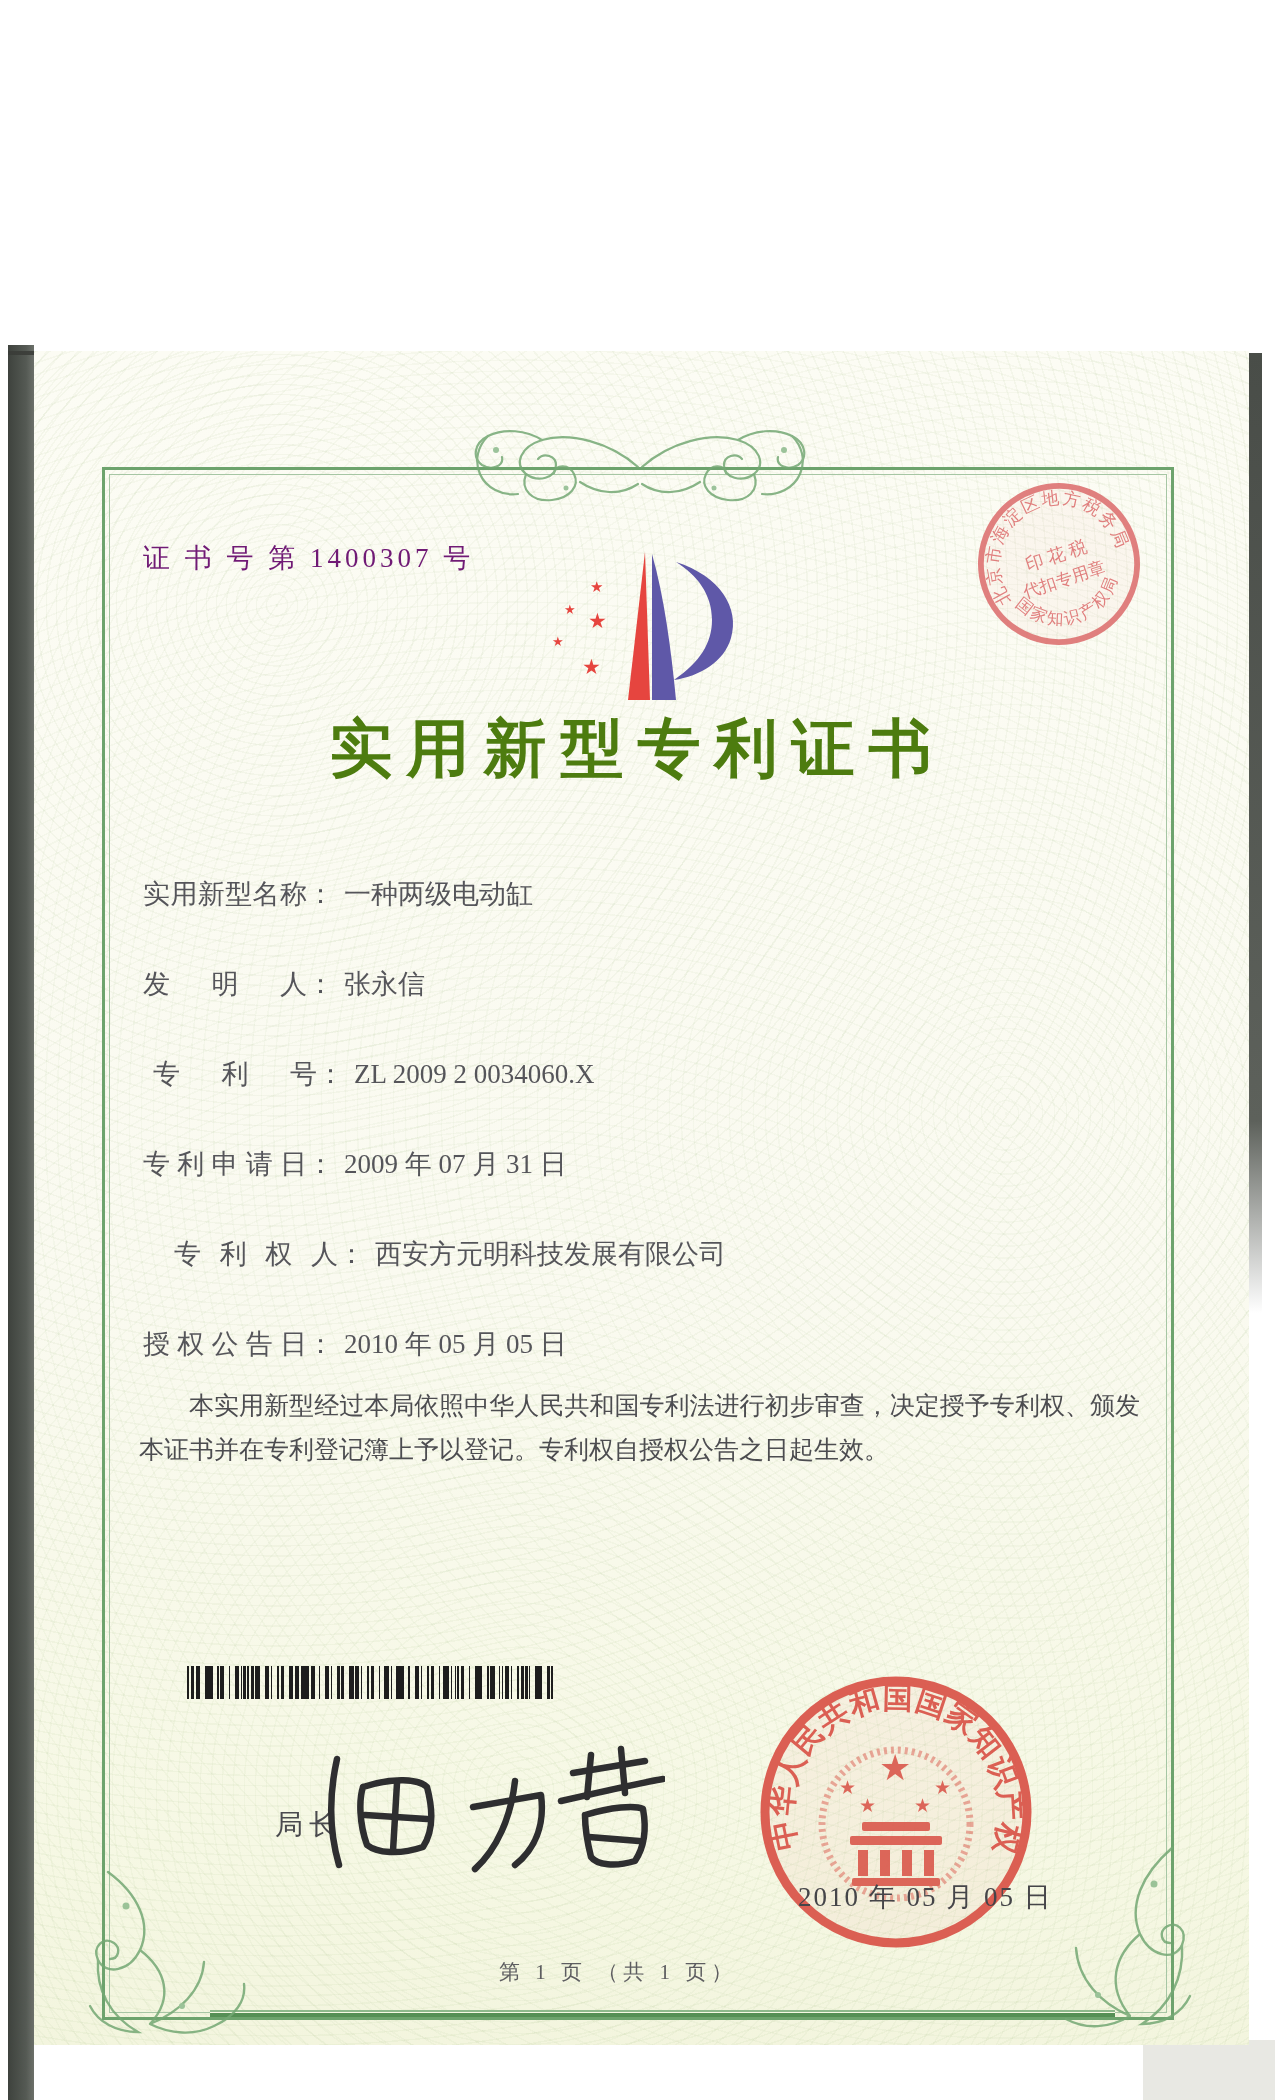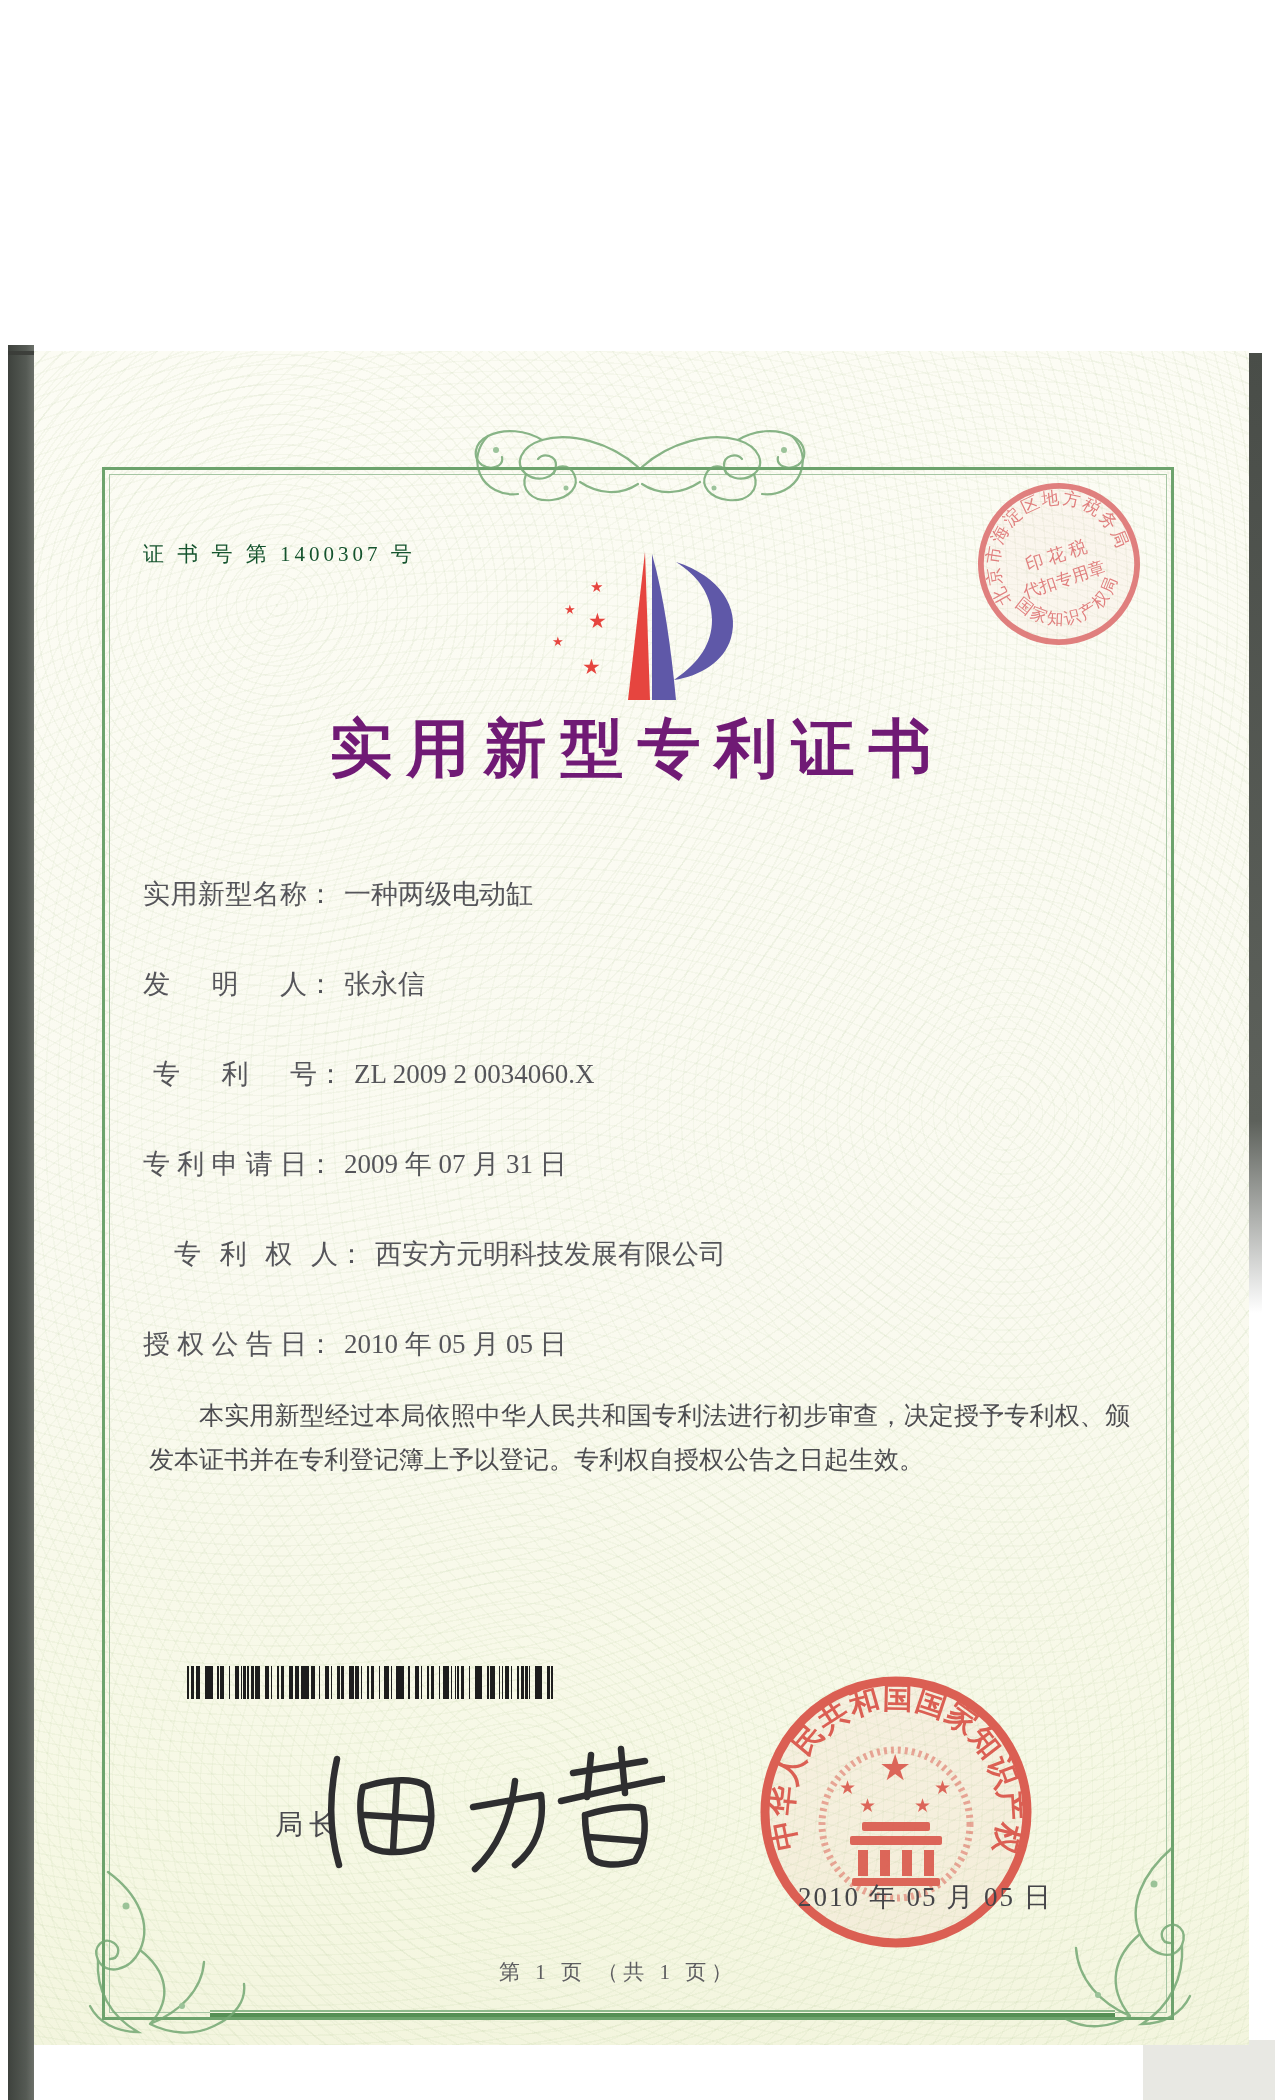--- a/index.html
+++ b/index.html
@@ -22,31 +22,31 @@
   .guilloche{left:34px;top:351px;width:1215px;height:1694px;opacity:.9;background:
     repeating-radial-gradient(circle at 20% 15%, rgba(150,180,120,.09) 0 1.5px, transparent 1.5px 10px),
     repeating-radial-gradient(circle at 80% 45%, rgba(150,180,120,.07) 0 1.5px, transparent 1.5px 12px),
     repeating-radial-gradient(circle at 40% 85%, rgba(150,180,120,.07) 0 1.5px, transparent 1.5px 11px);}
   
   .frame{left:102px;top:467px;width:1066px;height:1547px;border:3px solid #6da36d;}
   .frame-inner{position:absolute;left:4px;top:4px;right:4px;bottom:4px;border:1px solid #a6c6a4;}
   .frame-bottom-thick{left:210px;top:2010px;width:905px;height:7px;
     background:linear-gradient(180deg,#8db88b 0 2px,#f6f8e4 2px 3px,#558f55 3px 7px);}
   
-  .cert-no{left:143px;top:540px;font-size:21px;letter-spacing:4px;color:#14532d;}
+  .cert-no{left:143px;top:540px;font-size:27px;letter-spacing:4px;color:#701a75;}
   .title{left:0;top:706px;width:1275px;text-align:center;font-size:63px;font-weight:bold;
-    letter-spacing:14px;color:#701a75;}
+    letter-spacing:14px;color:#4d7c0f;}
   .row{left:143px;height:40px;font-size:27px;color:#55555a;white-space:nowrap;}
   .row-0{top:876px;}.row-1{top:966px;}.row-2{top:1056px;margin-left:10px;}
   .row-3{top:1146px;}.row-4{top:1236px;margin-left:31px;}.row-5{top:1326px;}
   .flabel{display:inline-block;width:164px;text-align:justify;text-align-last:justify;}
   .fcolon{display:inline-block;margin-right:10px;}
   .body-text{left:133px;top:1378px;width:1013px;font-size:25px;line-height:43.5px;
     color:#4c4c50;text-align:justify;}
-  .body-text p{margin:16px;text-indent:2em;}
+  .body-text p{margin:6px;text-indent:2em;}
   .barcode{left:187px;top:1666px;width:366px;height:33px;background:
     repeating-linear-gradient(90deg,#1d1d1d 0 2px,transparent 2px 4px,#1d1d1d 4px 7px,transparent 7px 12px,#1d1d1d 12px 13px,transparent 13px 18px,#1d1d1d 18px 22px,transparent 22px 24px,#1d1d1d 24px 25px,transparent 25px 30px),
     repeating-linear-gradient(90deg,transparent 0 9px,#1d1d1d 9px 12px,transparent 12px 21px,#1d1d1d 21px 26px,transparent 26px 33px,#1d1d1d 33px 34px,transparent 34px 47px);}
   .sig-role{left:243px;top:1806px;font-size:28px;color:#4a4a4e;letter-spacing:6px;margin-left:32px;}
   .issue-date{left:798px;top:1879px;font-size:27px;color:#454549;letter-spacing:2px;z-index:40;}
   .footer{left:0;top:1958px;width:1236px;text-align:center;font-size:21px;
     letter-spacing:5px;color:#5d5d60;}
   .sr{position:absolute;width:1px;height:1px;opacity:0;overflow:hidden;pointer-events:none;}
   svg{display:block;}
   .seal-svg{z-index:30;}

